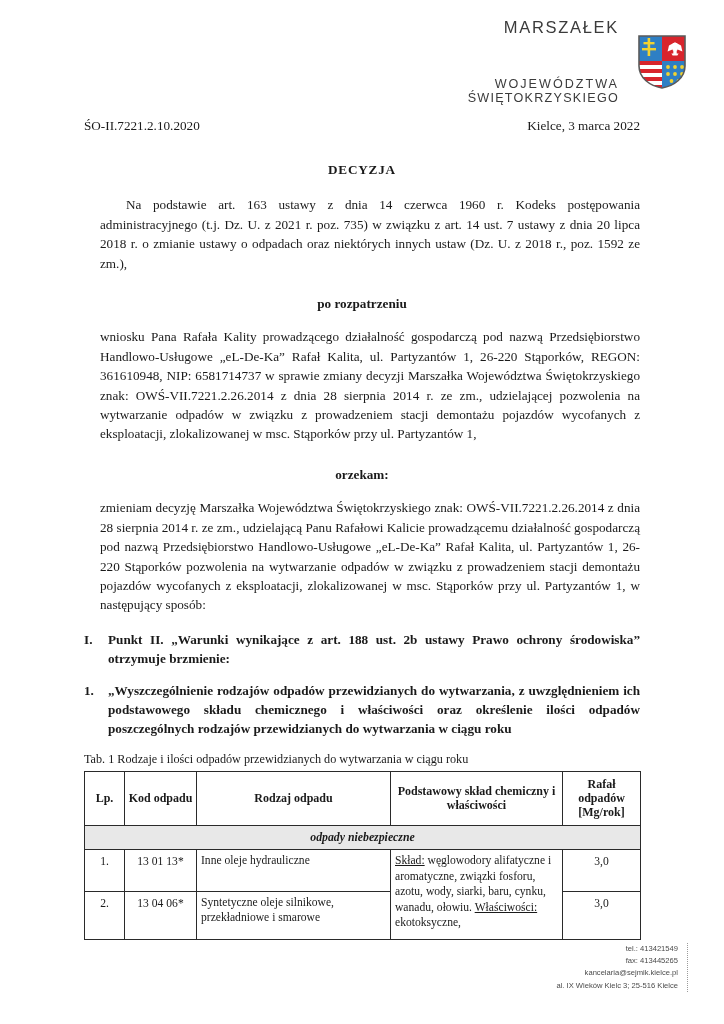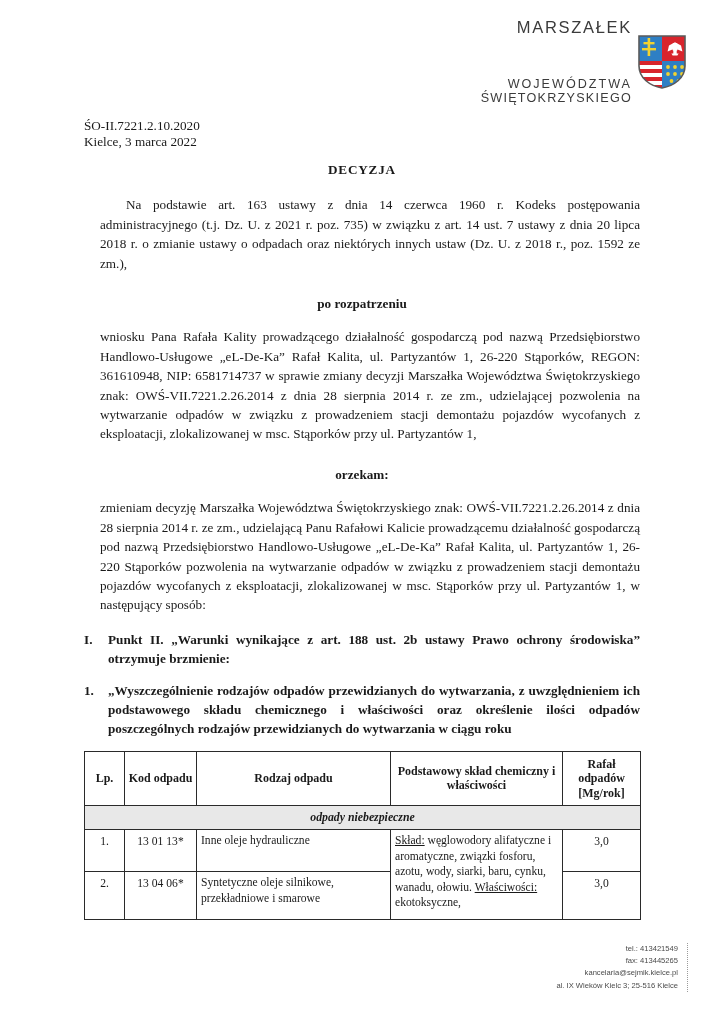--- a/index.html
+++ b/index.html
@@ -22,21 +22,21 @@
     overflow: hidden;
   }
 
   
   .header {
     position: absolute;
     top: 18px;
     right: 36px;
     display: flex;
     align-items: center;
-    gap: 4px;
+    gap: 17px;
   }
   .logo-text {
     text-align: right;
     font-family: "Liberation Sans", sans-serif;
     color: #3b3b3b;
     line-height: 1.13;
   }
   .logo-line1 {
     font-size: 16.5px;
     letter-spacing: 1.7px;
@@ -61,21 +61,20 @@
 
   
   .refline {
     position: absolute;
     top: 118px;
     left: 84px;
     right: 84px;
     display: flex;
     justify-content: space-between;
     font-size: 13.2px;
-    flex-direction: column;
   }
   .ref-sign { }
   .ref-place { }
 
   
   .content {
     position: absolute;
     top: 160px;
     left: 84px;
     width: 556px;
@@ -263,20 +262,21 @@
     <div class="clause">
       <span class="clause-num">I.</span>
       <span class="clause-body">Punkt II. „Warunki wynikające z art. 188 ust. 2b ustawy Prawo ochrony środowiska” otrzymuje brzmienie:</span>
     </div>
 
     <div class="clause">
       <span class="clause-num">1.</span>
       <span class="clause-body">„Wyszczególnienie rodzajów odpadów przewidzianych do wytwarzania, z uwzględnieniem ich podstawowego składu chemicznego i właściwości oraz określenie ilości odpadów poszczególnych rodzajów przewidzianych do wytwarzania w ciągu roku</span>
     </div>
 
+    <div class="tab-caption">Tab. 1 Rodzaje i ilości odpadów przewidzianych do wytwarzania w ciągu roku</div>
 
     <table class="waste">
       <colgroup>
         <col class="col-lp">
           <col class="col-kod">
           <col class="col-rodz">
           <col class="col-sklad">
           <col class="col-ilosc">
       </colgroup>
       <thead>

